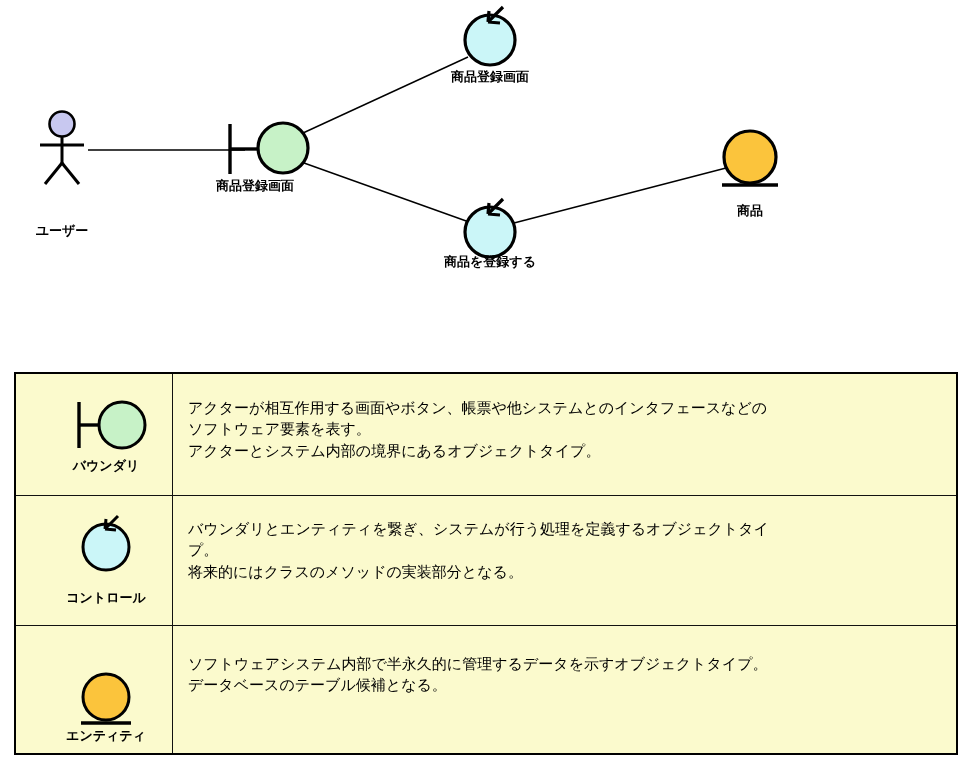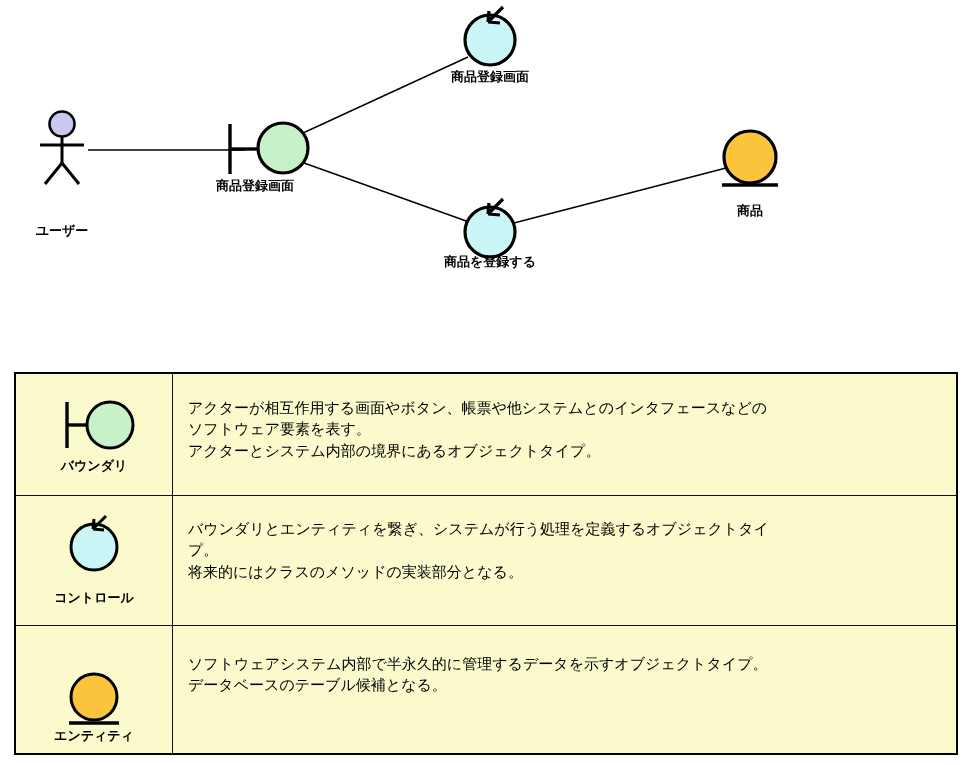--- a/index.html
+++ b/index.html
@@ -74,20 +74,21 @@
     border-left: 1.6px solid #111111;
   }
   .icon-cell {
     position: absolute;
     left: 0;
     width: 156px;
     display: flex;
     flex-direction: column;
     align-items: center;
     justify-content: center;
+    padding-left: 12px;
   }
   .desc-cell {
     position: absolute;
     left: 172px;
     right: 10px;
   }
   .icon-stack {
     position: relative;
     width: 90px;
     height: 62px;

